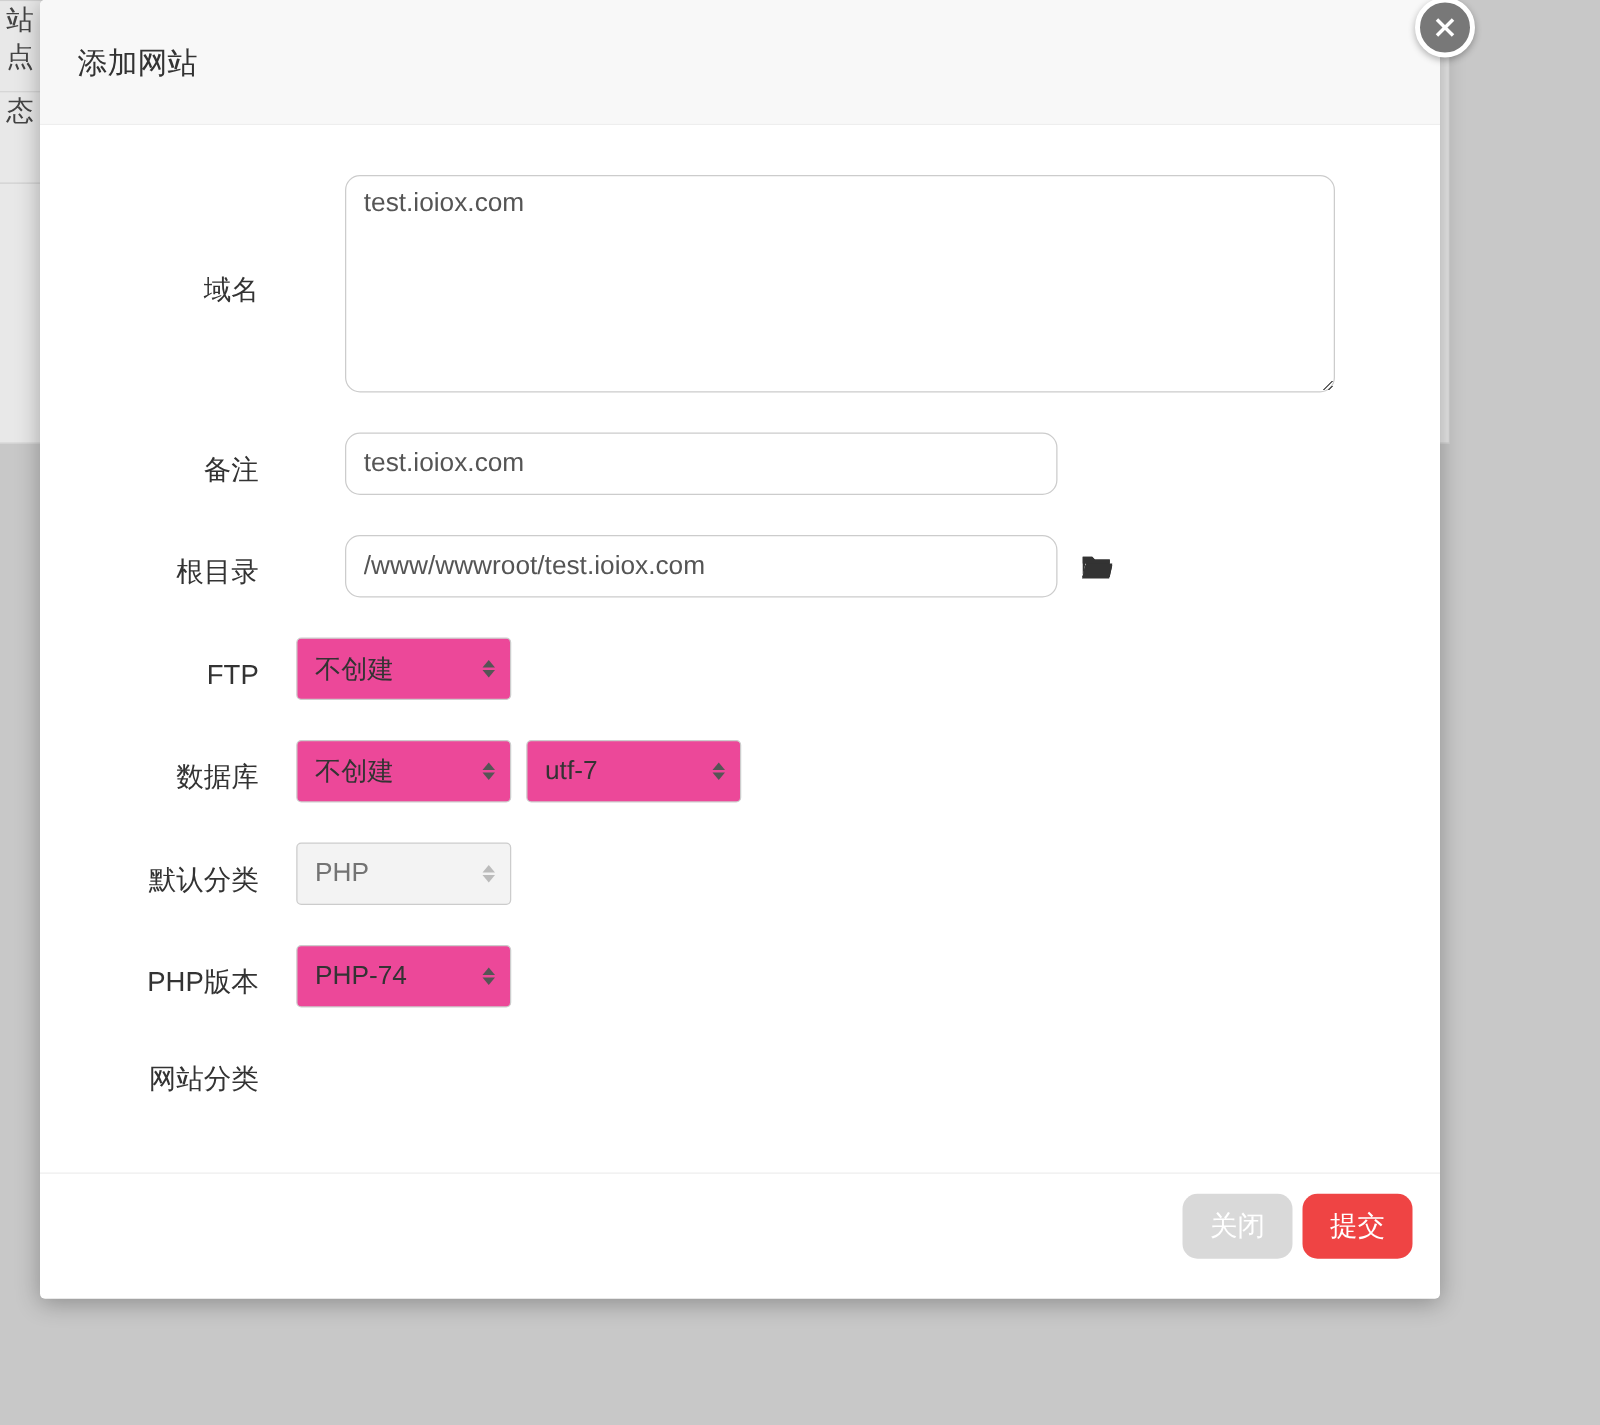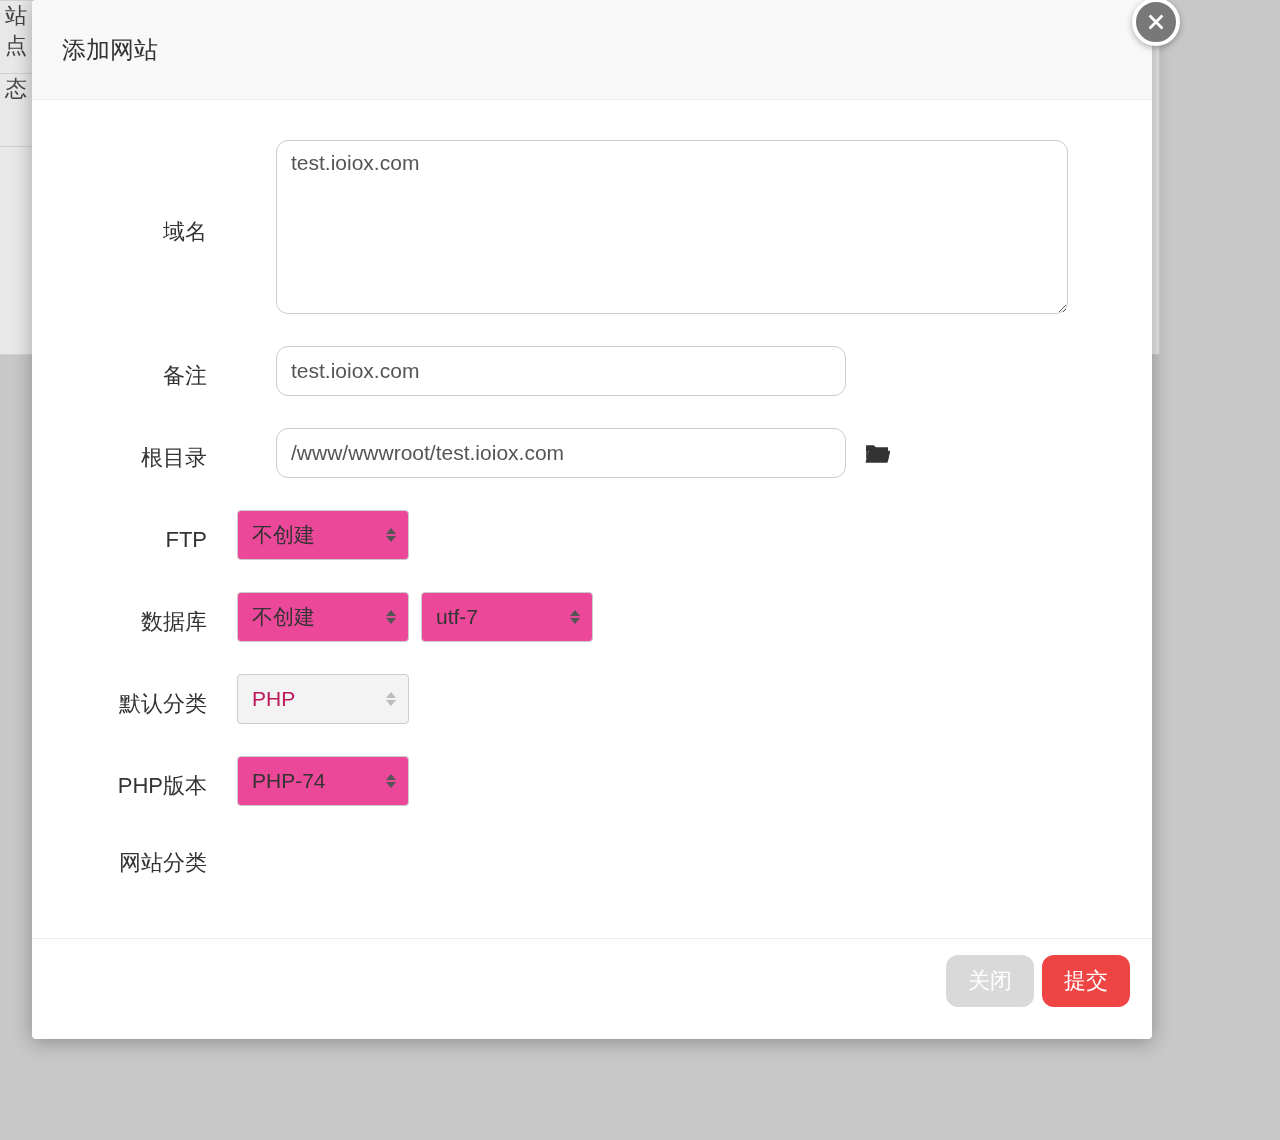--- a/index.html
+++ b/index.html
@@ -129,21 +129,21 @@
     padding: 0 42px 0 14px;
     display: flex;
     align-items: center;
     font-size: 21px;
     color: #333;
     background: #ec4899;
     cursor: pointer;
   }
   .select.disabled {
     background: #f3f3f3;
-    color: #be185d;
+    color: #737373;
     cursor: not-allowed;
   }
   .select .caret {
     position: absolute;
     right: 12px;
     top: 50%;
     transform: translateY(-50%);
     display: flex;
     flex-direction: column;
     gap: 2px;

